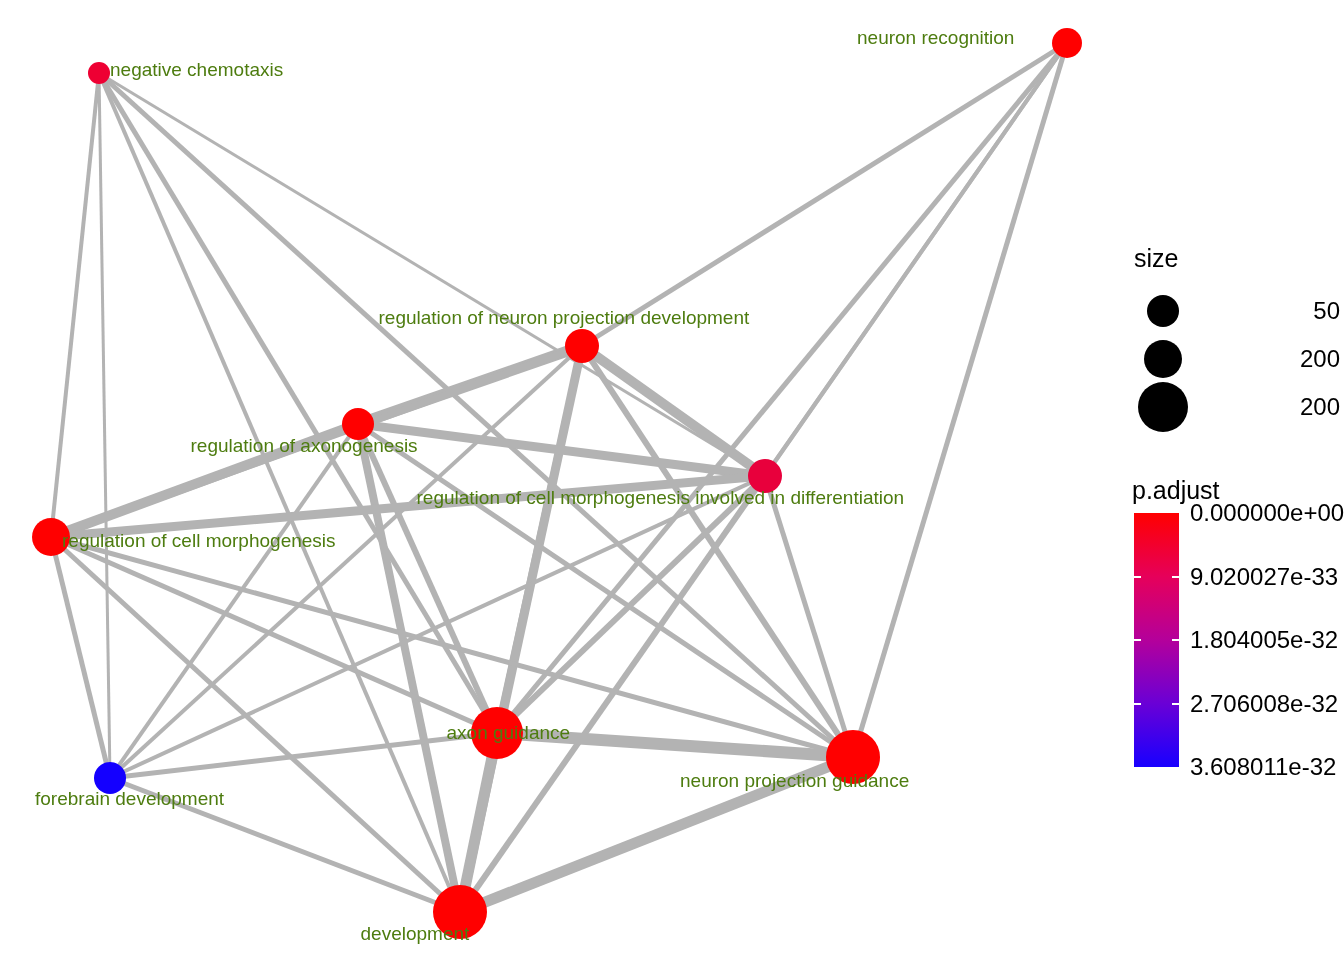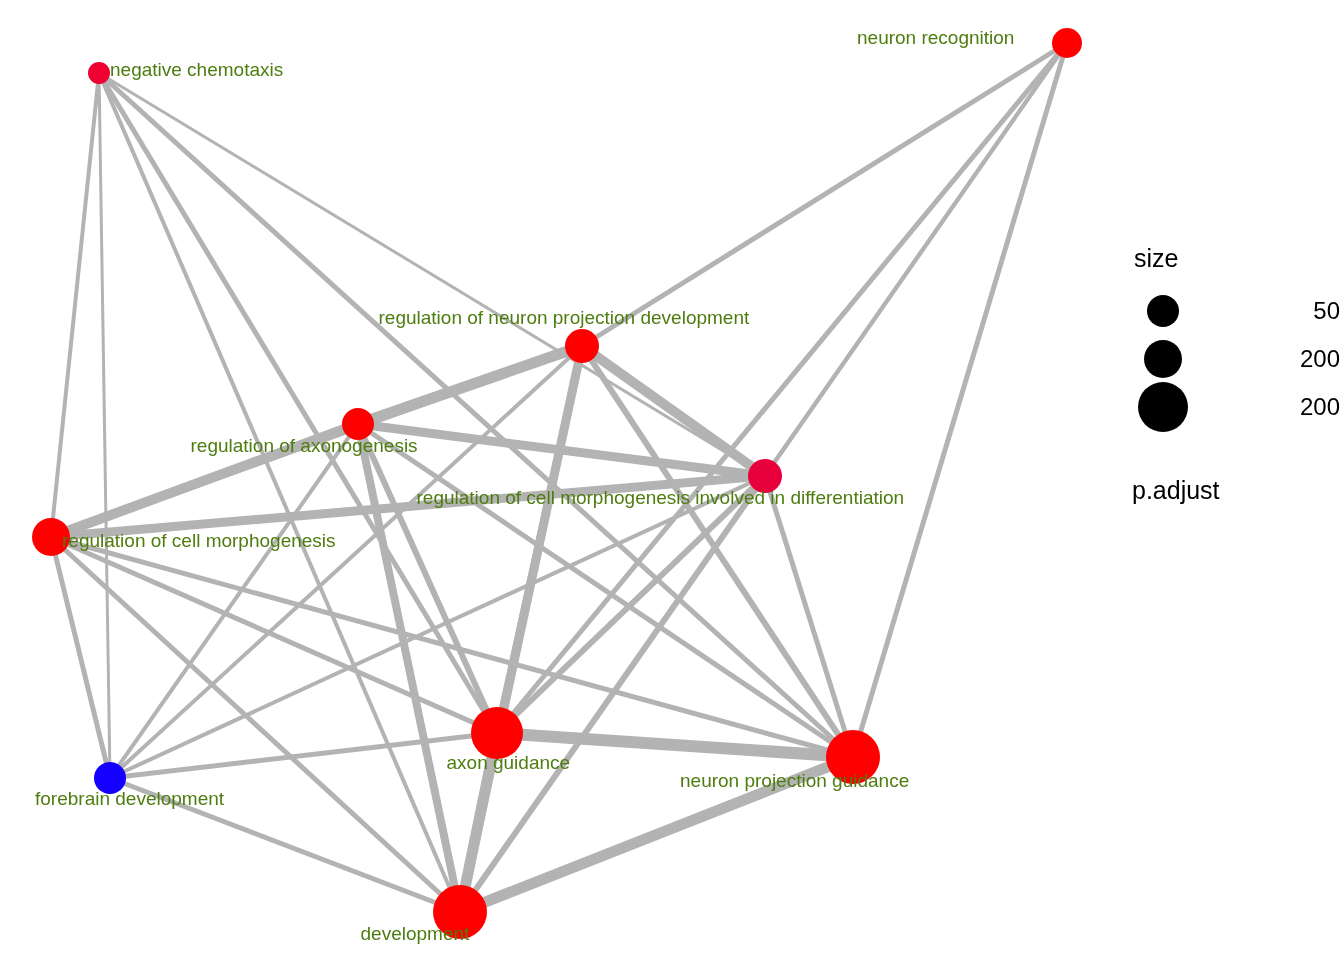--- a/index.html
+++ b/index.html
@@ -170,21 +170,21 @@
   </svg>
 
   <div id="labels-layer">
       <div class="node-label" style="top: 60px; left: 110px;">negative chemotaxis</div>
       <div class="node-label" style="top: 28px; left: 857px;">neuron recognition</div>
       <div class="node-label" style="top: 308px; left: 378.5px;">regulation of neuron projection development</div>
       <div class="node-label" style="top: 436px; left: 190.5px;">regulation of axonogenesis</div>
       <div class="node-label" style="top: 488px; left: 416.5px;">regulation of cell morphogenesis involved in differentiation</div>
       <div class="node-label" style="top: 531px; left: 62px;">regulation of cell morphogenesis</div>
       <div class="node-label" style="top: 789px; left: 35px; text-align: right;">forebrain development</div>
-      <div class="node-label" style="top: 753px; left: 446.5px;">axon guidance</div>
+      <div class="node-label" style="top: 723px; left: 446.5px;">axon guidance</div>
       <div class="node-label" style="top: 771px; left: 680px;">neuron projection guidance</div>
       <div class="node-label" style="top: 924px; left: 360.5px;">development</div>
     </div>
 
   <div id="legend-size">
     <div class="legend-title" id="size-title">size</div>
     <div class="size-rows" id="size-rows">
         <div class="size-row">
           <div class="size-swatch-wrap">
             <div class="size-dot" style="width: 32px; height: 32px;"></div>
@@ -201,15 +201,29 @@
           <div class="size-swatch-wrap">
             <div class="size-dot" style="width: 50px; height: 50px;"></div>
           </div>
           <div class="size-value">200</div>
         </div>
       </div>
   </div>
 
   <div id="legend-color">
     <div class="legend-title" id="padjust-title">p.adjust</div>
+    <div class="bar-area" id="bar-area">
+      <div id="color-bar"></div>
+    <div class="bar-label" style="top: 0px;">0.000000e+00</div>
+        <div class="bar-tick left" style="top: 62.5px;"></div>
+        <div class="bar-tick right" style="top: 62.5px;"></div>
+        <div class="bar-label" style="top: 63.5px;">9.020027e-33</div>
+        <div class="bar-tick left" style="top: 126px;"></div>
+        <div class="bar-tick right" style="top: 126px;"></div>
+        <div class="bar-label" style="top: 127px;">1.804005e-32</div>
+        <div class="bar-tick left" style="top: 189.5px;"></div>
+        <div class="bar-tick right" style="top: 189.5px;"></div>
+        <div class="bar-label" style="top: 190.5px;">2.706008e-32</div>
+        <div class="bar-label" style="top: 254px;">3.608011e-32</div>
+      </div>
   </div>
 
 </div>
 
 </body></html>

